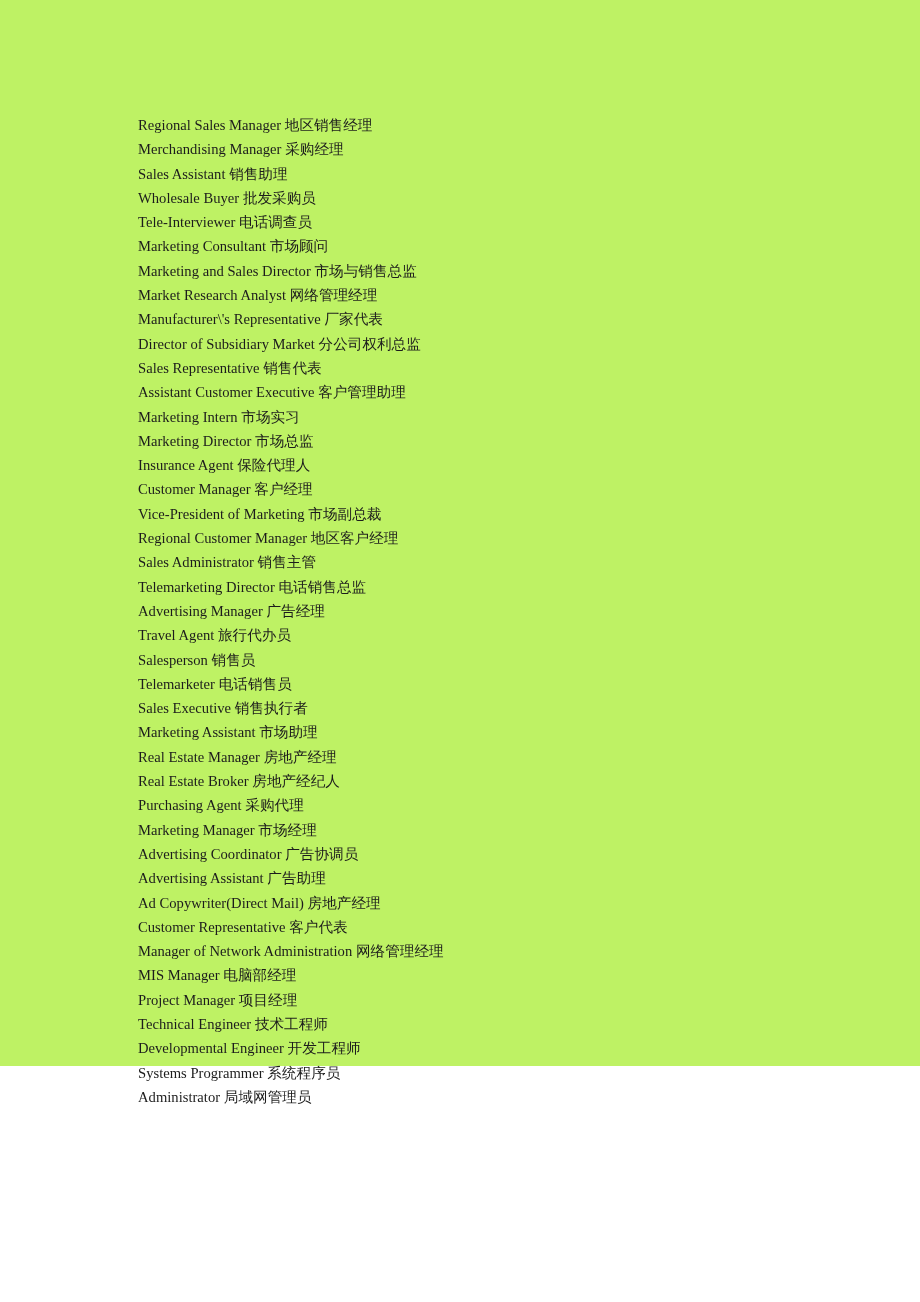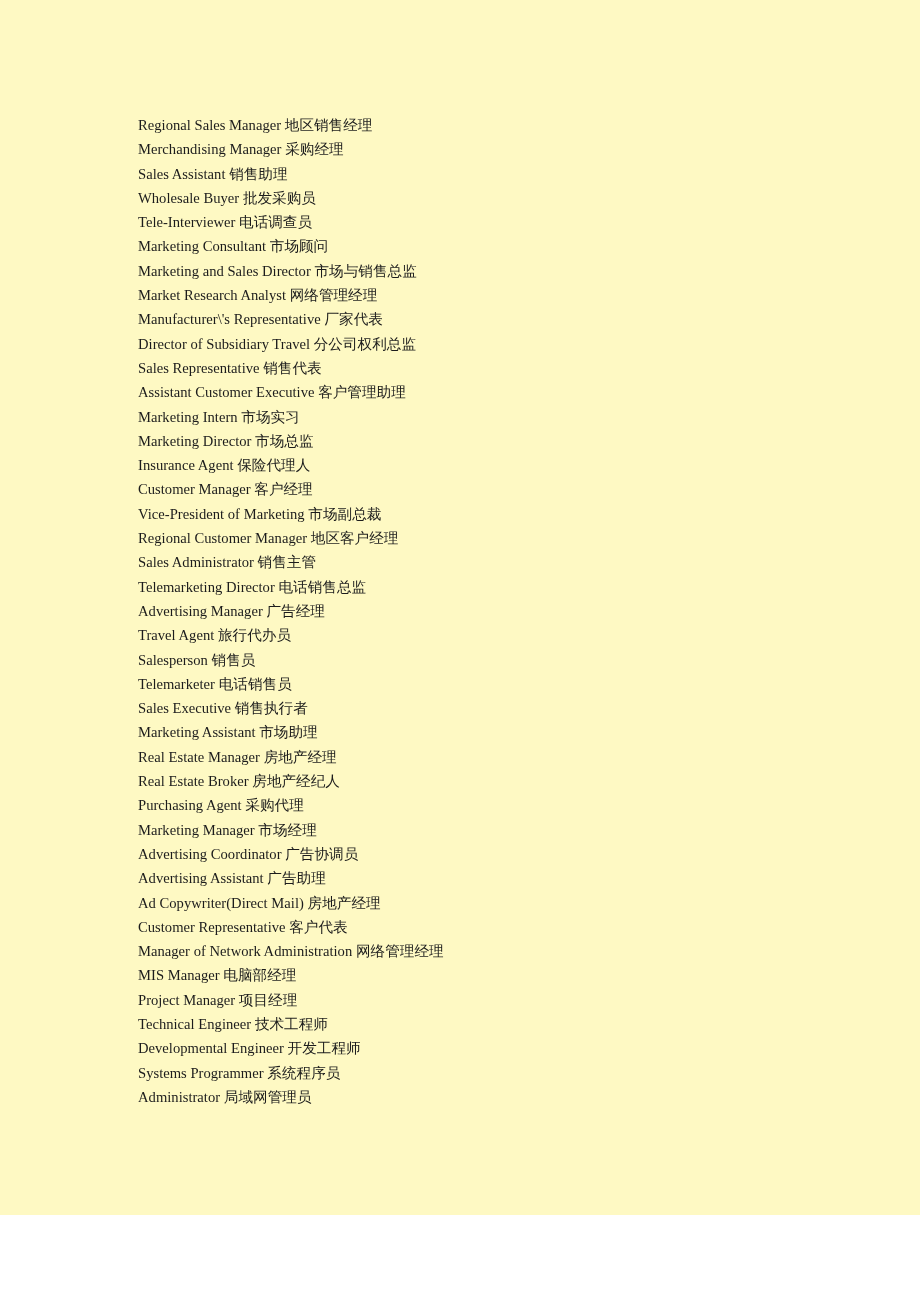--- a/index.html
+++ b/index.html
@@ -16,22 +16,22 @@
     font-family: "Liberation Serif", "DejaVu Serif", serif;
     color: #1c1c1c;
     -webkit-font-smoothing: antialiased;
   }
 
   .page {
     position: absolute;
     top: 0;
     left: 0;
     width: 920px;
-    height: 1215px;
-    background: #fef9c3;
+    height: 1066px;
+    background: #bef264;
     box-sizing: border-box;
   }
 
   .doc-body {
     position: absolute;
     left: 138px;
     top: 113px;
     width: 700px;
   }
 
@@ -56,21 +56,21 @@
   <div class="doc-body">
       <div class="entry-line"><span>Regional Sales Manager</span> <span class="cjk">地区销售经理</span></div>
       <div class="entry-line"><span>Merchandising Manager</span> <span class="cjk">采购经理</span></div>
       <div class="entry-line"><span>Sales Assistant</span> <span class="cjk">销售助理</span></div>
       <div class="entry-line"><span>Wholesale Buyer</span> <span class="cjk">批发采购员</span></div>
       <div class="entry-line"><span>Tele-Interviewer</span> <span class="cjk">电话调查员</span></div>
       <div class="entry-line"><span>Marketing Consultant</span> <span class="cjk">市场顾问</span></div>
       <div class="entry-line"><span>Marketing and Sales Director</span> <span class="cjk">市场与销售总监</span></div>
       <div class="entry-line"><span>Market Research Analyst</span> <span class="cjk">网络管理经理</span></div>
       <div class="entry-line"><span>Manufacturer\'s Representative</span> <span class="cjk">厂家代表</span></div>
-      <div class="entry-line"><span>Director of Subsidiary Travel</span> <span class="cjk">分公司权利总监</span></div>
+      <div class="entry-line"><span>Director of Subsidiary Market</span> <span class="cjk">分公司权利总监</span></div>
       <div class="entry-line"><span>Sales Representative</span> <span class="cjk">销售代表</span></div>
       <div class="entry-line"><span>Assistant Customer Executive</span> <span class="cjk">客户管理助理</span></div>
       <div class="entry-line"><span>Marketing Intern</span> <span class="cjk">市场实习</span></div>
       <div class="entry-line"><span>Marketing Director</span> <span class="cjk">市场总监</span></div>
       <div class="entry-line"><span>Insurance Agent</span> <span class="cjk">保险代理人</span></div>
       <div class="entry-line"><span>Customer Manager</span> <span class="cjk">客户经理</span></div>
       <div class="entry-line"><span>Vice-President of Marketing</span> <span class="cjk">市场副总裁</span></div>
       <div class="entry-line"><span>Regional Customer Manager</span> <span class="cjk">地区客户经理</span></div>
       <div class="entry-line"><span>Sales Administrator</span> <span class="cjk">销售主管</span></div>
       <div class="entry-line"><span>Telemarketing Director</span> <span class="cjk">电话销售总监</span></div>

